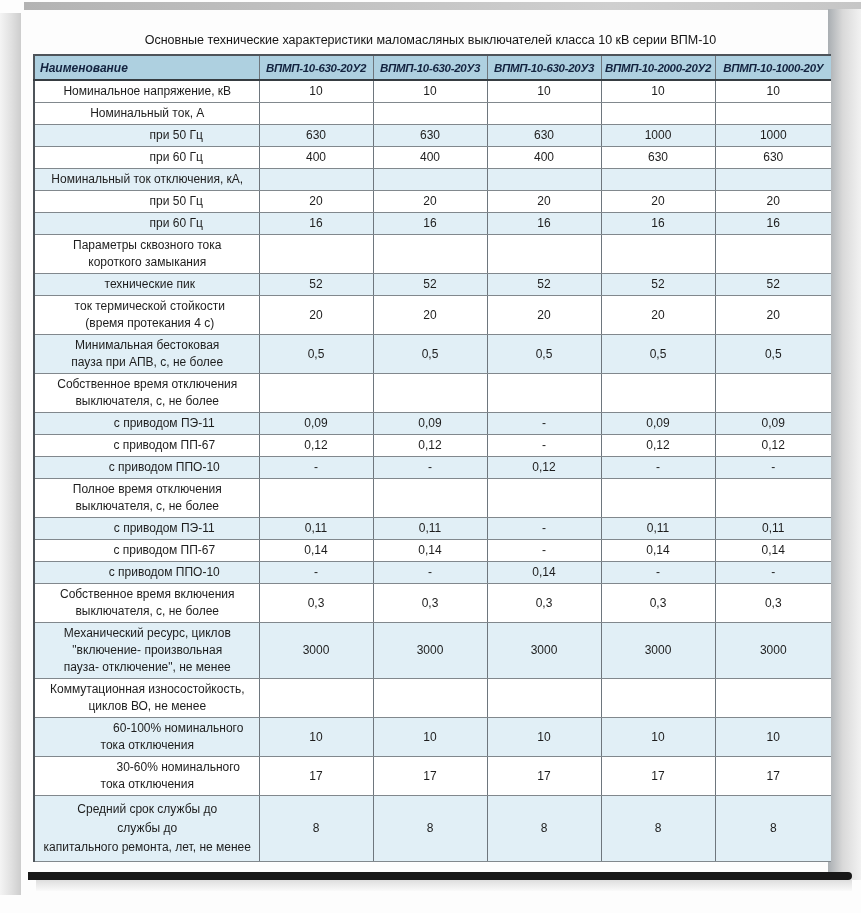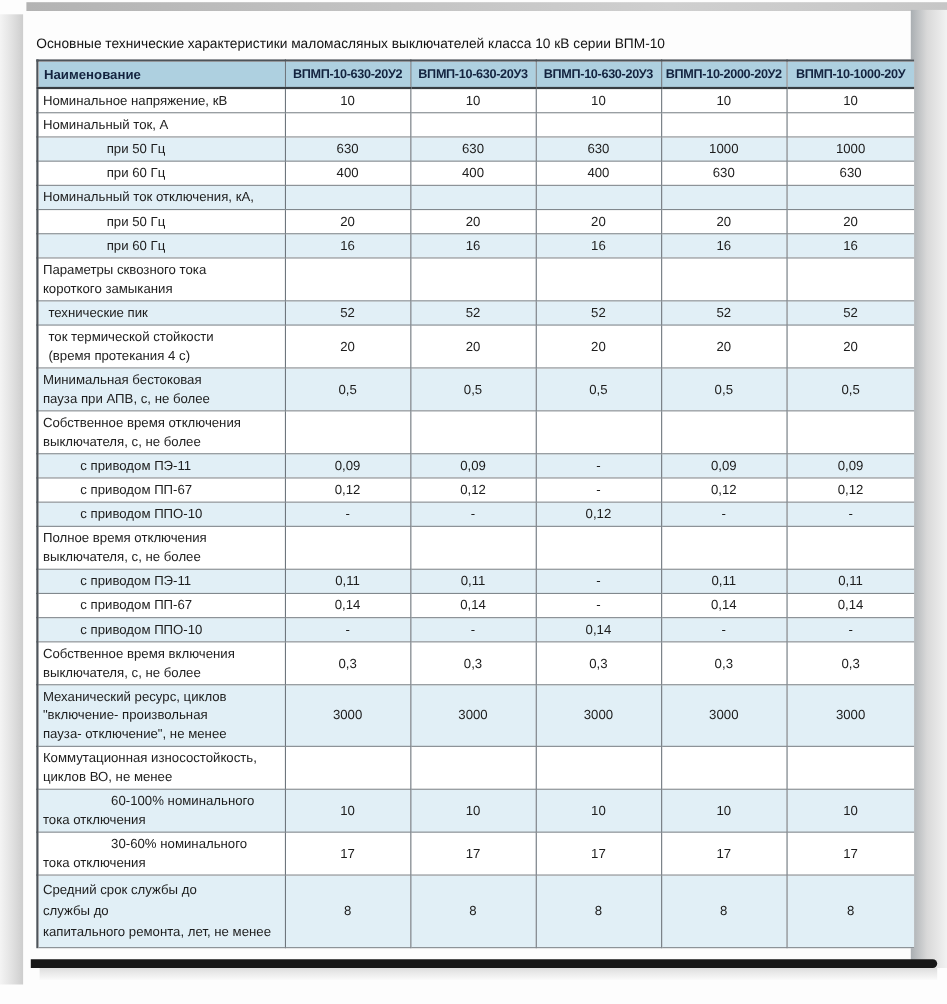--- a/index.html
+++ b/index.html
@@ -14,21 +14,21 @@
   .strip-left{position:absolute;left:0;top:13px;width:21px;height:882px;
     background:linear-gradient(to right,#f4f4f4,#e0e0e0 55%,#cdcdcd);}
   .strip-right{position:absolute;left:828px;top:9px;width:33px;height:871px;
     background:linear-gradient(to right,#a9aeb2,#d9d9d9 45%,#f2f2f2);}
   .bottom-bar{position:absolute;left:28px;top:872px;width:824px;height:8px;
     background:#181818;border-radius:0 4px 4px 0;}
   .bottom-shadow{position:absolute;left:36px;top:880px;width:816px;height:11px;
     background:linear-gradient(#c4c4c4,#f8f8f8);opacity:.55;}
 
   .page-title{
-    position:absolute;left:33px;top:33px;width:795px;text-align:left;
+    position:absolute;left:33px;top:33px;width:795px;text-align:center;
     font-size:12.5px;color:#141414;letter-spacing:0;
   }
   table.spec{
     position:absolute;left:33px;top:54px;width:795px;
     border-collapse:collapse;table-layout:fixed;
     border-left:2px solid #4e545a;border-top:2px solid #4e545a;
     background:#fff;
   }
   col.c-name{width:225px;}
   col.c-val{width:114px;}
@@ -40,27 +40,28 @@
     overflow:hidden;
   }
   th:last-child,td:last-child{border-right:none;}
   thead th{
     background:var(--header-bg,#aed0e0);
     color:var(--header-text,#13233f);
     font-size:11.5px;font-weight:bold;letter-spacing:-0.3px;
     white-space:nowrap;text-align:center;
     height:21px;padding:1px 1px;
     border-bottom:2.5px solid #363c41;
+    font-style:italic;
   }
   thead th.name{ text-align:left;padding-left:5px;font-size:12px;letter-spacing:0;}
   tbody td{
     font-size:12px;color:#1d1d1d;line-height:17px;padding:2px 3px;
   }
   tbody td.label{
-    white-space:pre-line;padding-left:4px;height:17px;
+    white-space:pre-line;padding-left:4px;height:17px;text-align:center;
   }
   tbody td.val{text-align:center;}
   tbody tr.alt td{background:var(--row-alt-bg,#e1eff6);}
   tbody tr:not(.alt) td{background:var(--row-bg,#ffffff);}
   tbody td.label.ind1{padding-left:9px;}
   tbody td.label.ind2{padding-left:38px;margin-left:40px;}
   tbody td.label.ind3{padding-left:62px;}
   tbody td.label.ind4{text-indent:62px;}
   tbody td.label.ind4{}
   tbody tr:last-child td{line-height:19px;padding-top:4px;padding-bottom:4px;}

